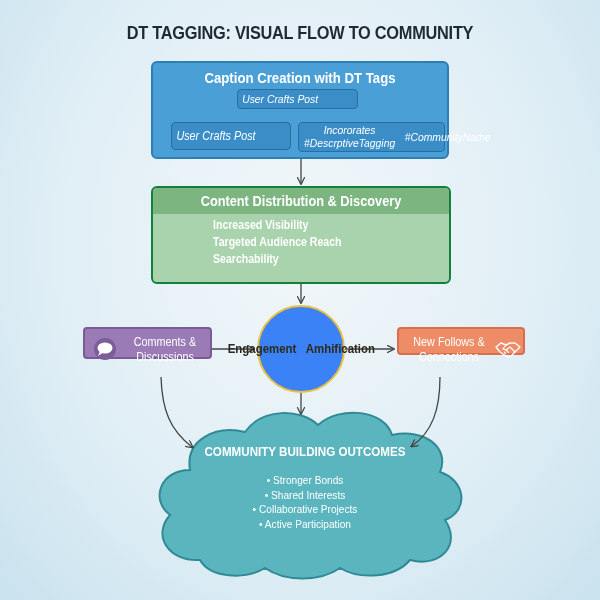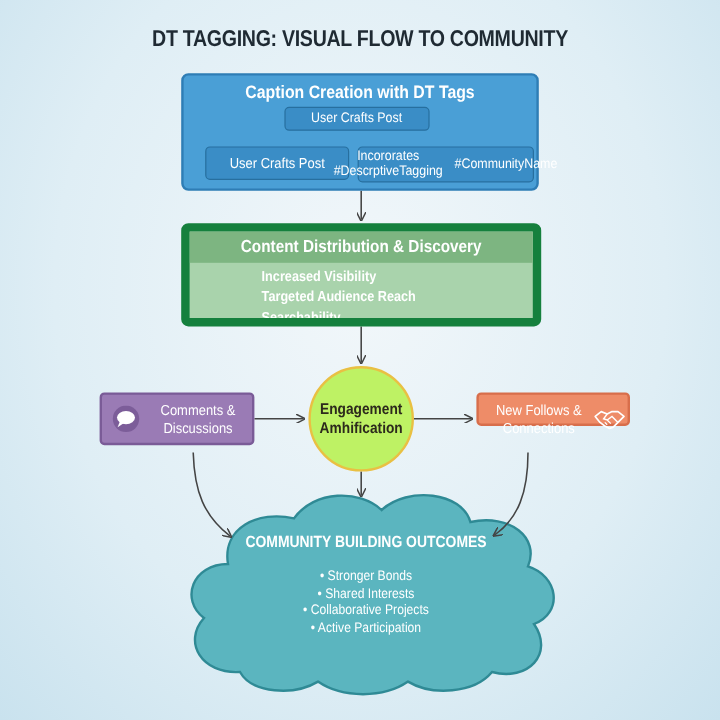--- a/index.html
+++ b/index.html
@@ -18,59 +18,60 @@
     left: 151px; top: 61px; width: 298px; height: 98px;
     background: #4a9fd6; border: 2px solid #2e7db5; border-radius: 6px; padding-left: 44px;
   }
   .blue-title {
     position: absolute; top: 6px; left: 0; width: 100%; text-align: center;
     color: #fff; font-size: 15px; font-weight: bold; transform: scaleX(0.88);
   }
   .inner-blue {
     position: absolute; box-sizing: border-box; background: #3a8dc6;
     border: 1.5px solid #276f9f; border-radius: 4px; color: #fff;
-    font-size: 11.5px; text-align: center; display: flex; align-items: center; justify-content: center;
+    font-size: 11.5px; text-align: center; display: flex; align-items: center; 
     line-height: 13px;
+    font-style: italic;
   }
   .inner-blue span { display: inline-block; transform: scaleX(0.9); }
   .green-box {
-    left: 151px; top: 186px; width: 300px; height: 86px;
-    background: #a9d3ac; border: 7px solid #15803d; border-radius: 6px; overflow: hidden;
+    left: 151px; top: 186px; width: 300px; height: 98px;
+    background: #a9d3ac; border: 2px solid #15803d; border-radius: 6px; overflow: hidden;
   }
   .green-head {
     position: absolute; top: 0; left: 0; width: 100%; height: 26px; background: #7db581;
   }
   .green-title {
     position: absolute; top: 5px; left: 0; width: 100%; text-align: center;
     color: #fff; font-size: 14.5px; font-weight: bold; transform: scaleX(0.88);
   }
   .green-item {
     position: absolute; left: 60px; color: #fff; font-size: 12px; font-weight: bold;
     transform-origin: left center; transform: scaleX(0.88);
   }
   .purple-box {
-    left: 83px; top: 327px; width: 129px; height: 44px;
+    left: 83px; top: 327px; width: 129px; height: 32px;
     background: #9a7bb5; border: 2px solid #7a5b97; border-radius: 4px;
   }
   .purple-text {
     position: absolute; left: 34px; top: 6px; width: 92px; text-align: center; color: #fff;
     font-size: 12px; line-height: 15px; transform: scaleX(0.9);
   }
   .orange-box {
     left: 397px; top: 327px; width: 128px; height: 28px;
     background: #ee8c68; border: 2px solid #d86e4b; border-radius: 4px;
   }
   .orange-text {
     position: absolute; left: 4px; top: 6px; width: 92px; text-align: center; color: #fff;
     font-size: 12px; line-height: 15px; transform: scaleX(0.9);
   }
   .circle {
     position: absolute; left: 257px; top: 305px; width: 88px; height: 88px; box-sizing: border-box;
-    border-radius: 50%; background: #bef264; border: 2px solid #e9c043;
-    display: flex; flex-direction: column; justify-content: center;
+    border-radius: 50%; background: #3b82f6; border: 2px solid #e9c043;
+    display: flex; flex-direction: row; align-items: center; justify-content: center;
   }
   .circle-text { color: #2d2a1c; font-size: 13px; font-weight: bold; line-height: 16px; text-align: center; transform: scaleX(0.88); }
   .cloud-title {
     position: absolute; top: 444px; left: 160px; width: 290px; text-align: center;
     color: #fff; font-size: 13.5px; font-weight: bold; transform: scaleX(0.86);
   }
   .cloud-item {
     position: absolute; left: 160px; width: 290px; text-align: center; color: #fff; font-size: 11.5px;
     transform: scaleX(0.88);
   }

